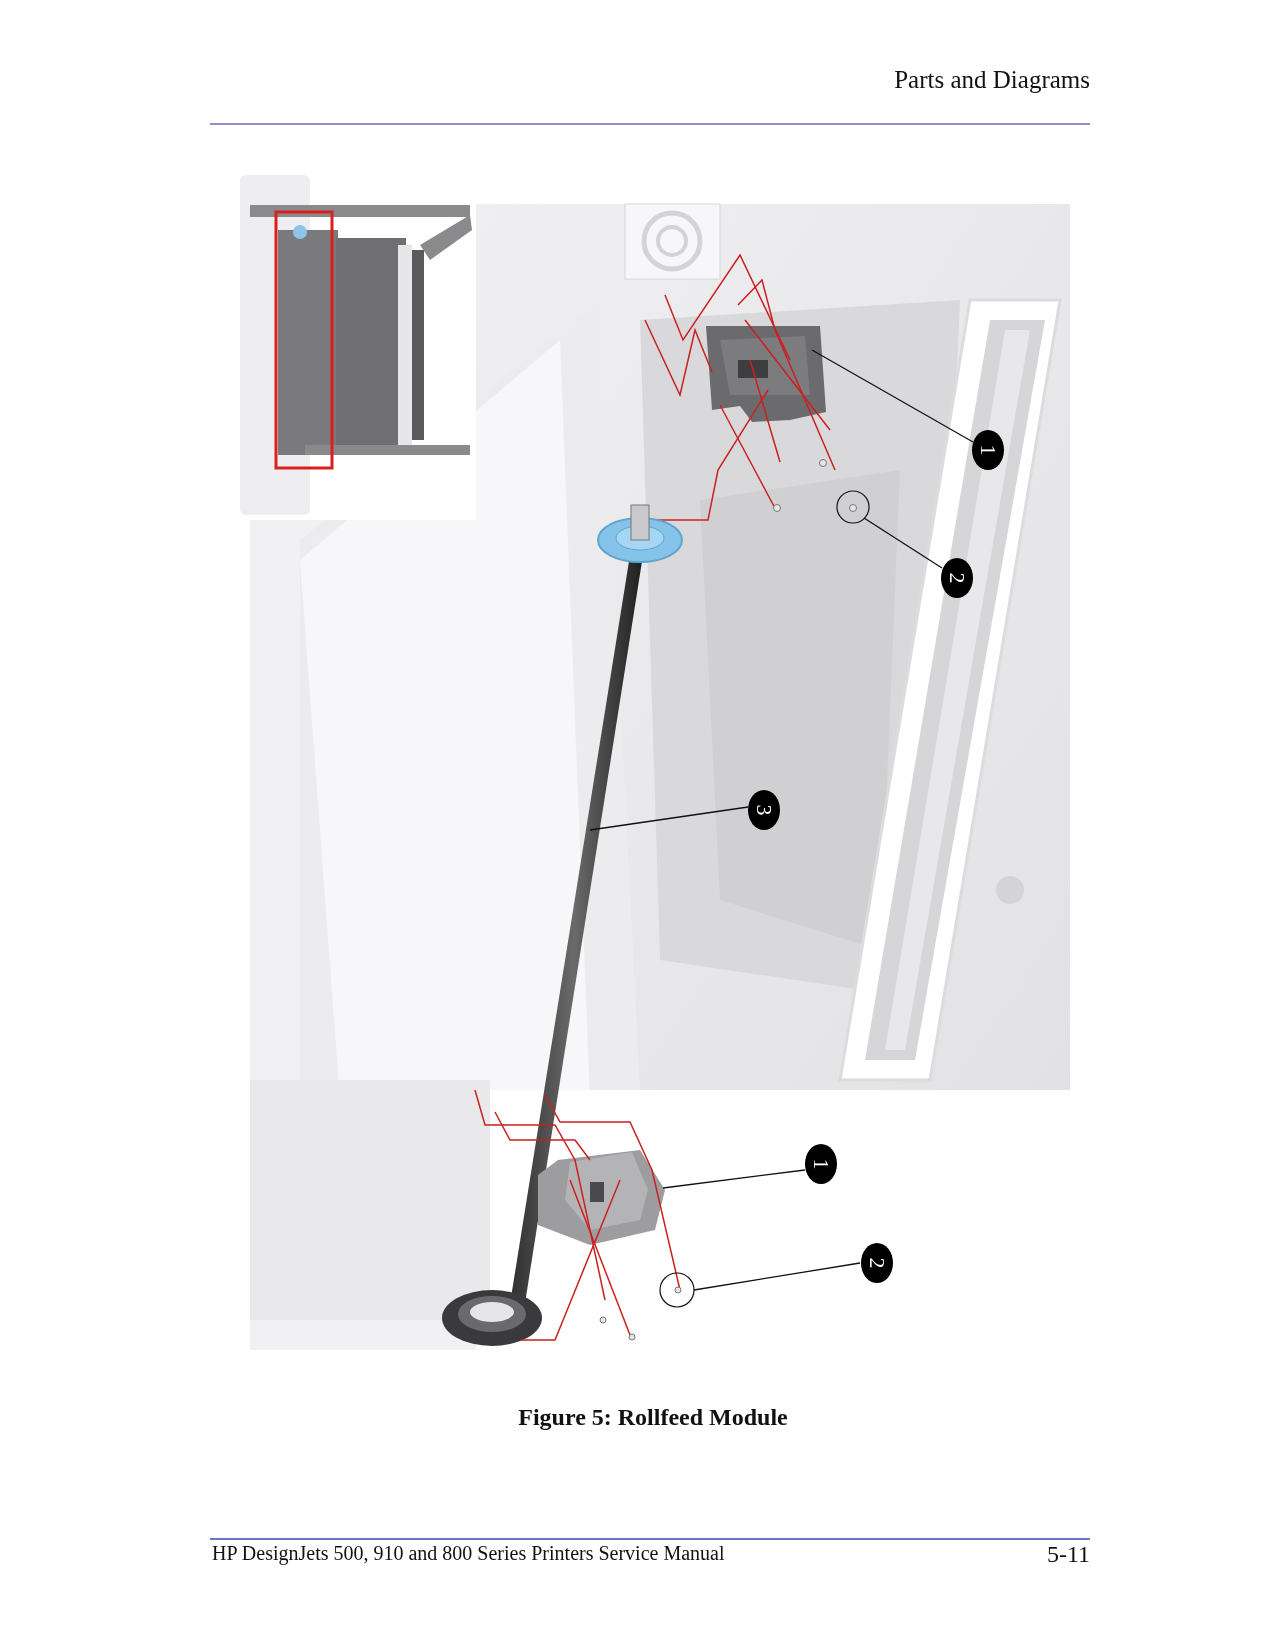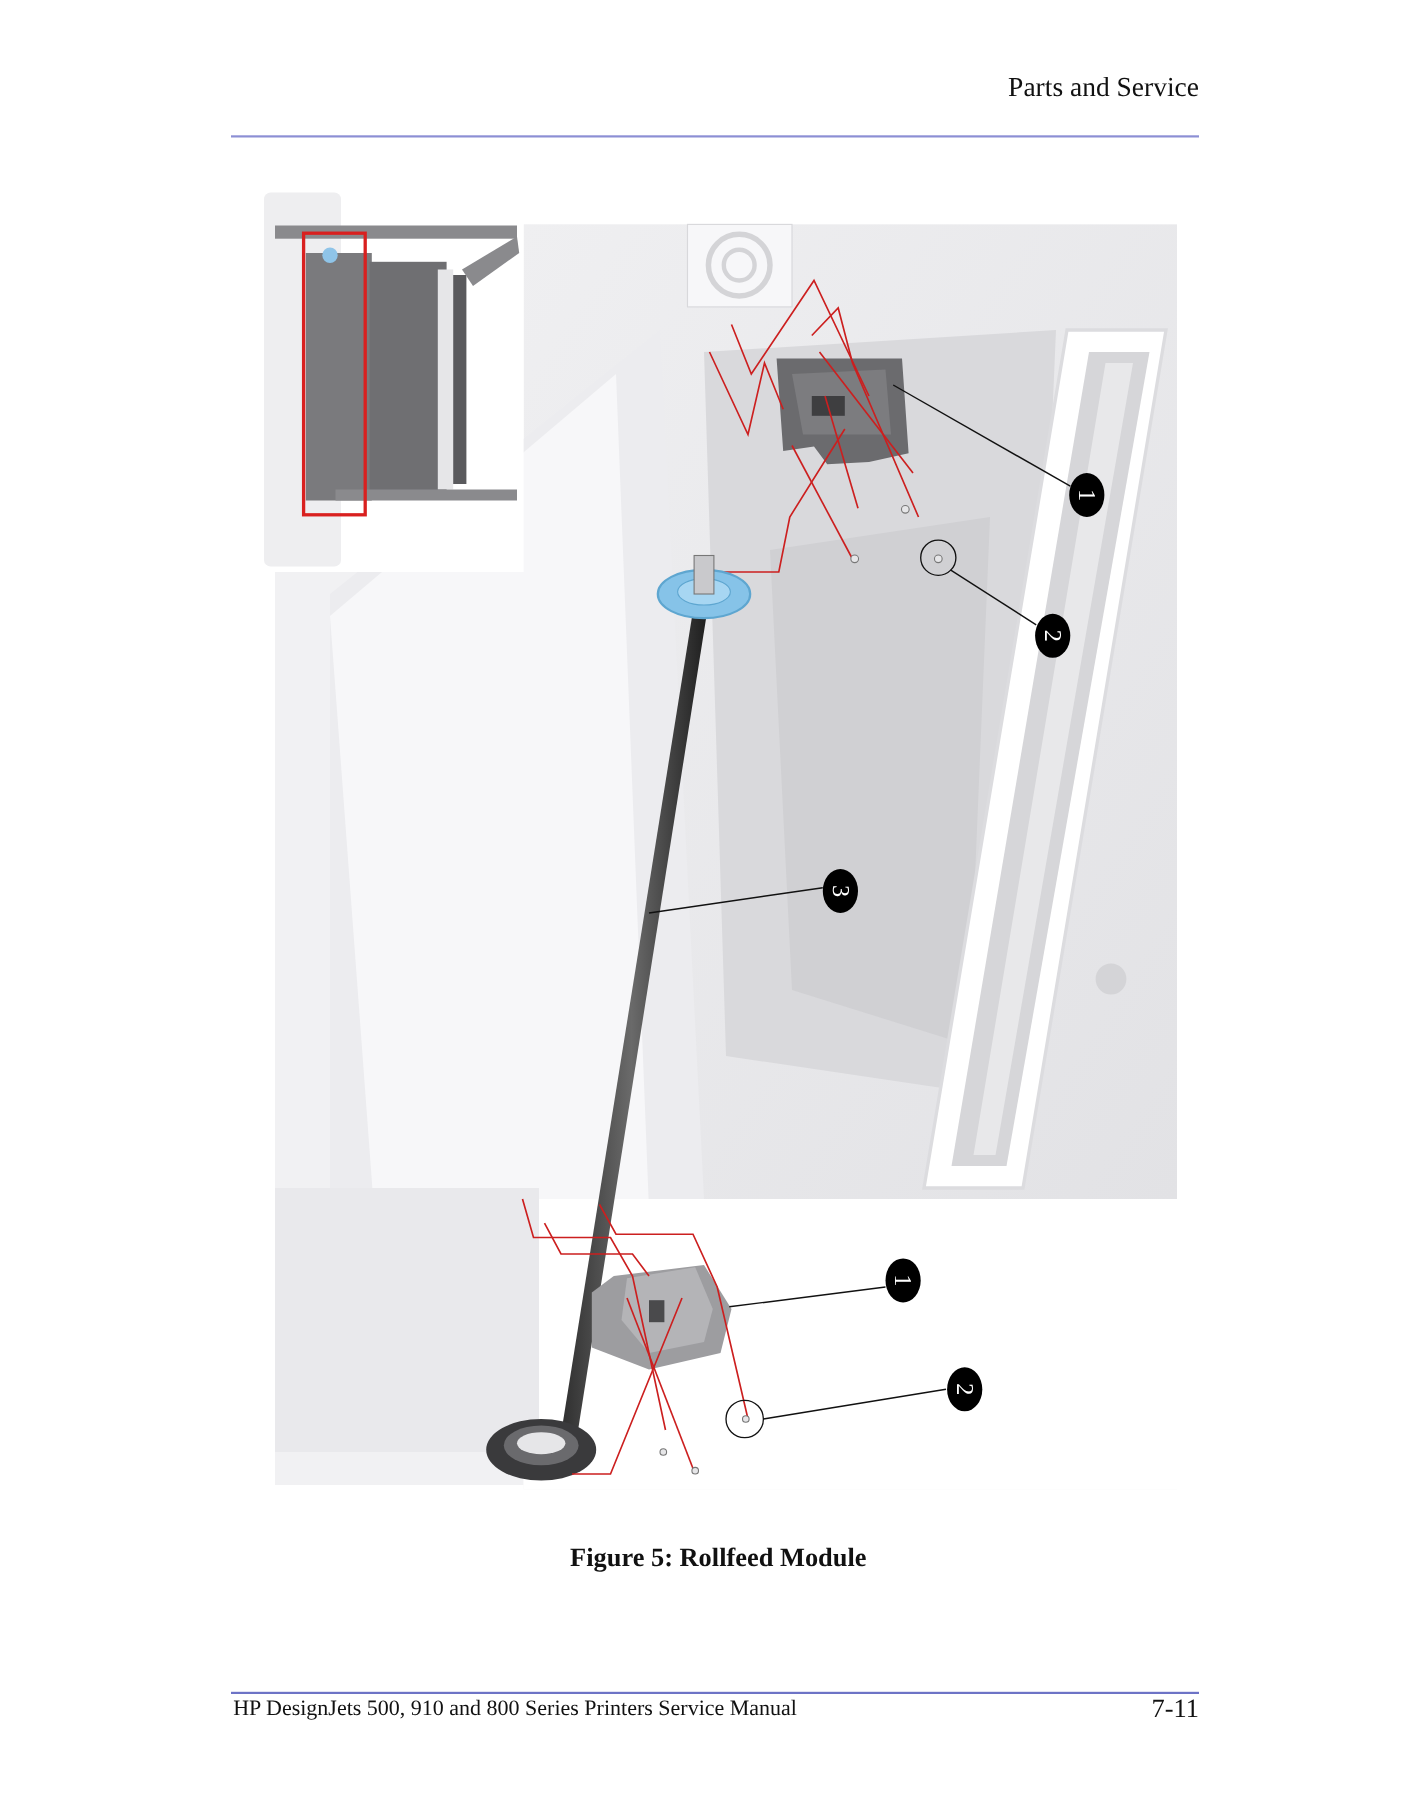--- a/index.html
+++ b/index.html
@@ -12,21 +12,21 @@
     .footer-left { position: absolute; left: 212px; top: 1542px; font-size: 20px; }
     .footer-right { position: absolute; right: 185px; top: 1541px; font-size: 24px; }
     .caption { position: absolute; left: 0; width: 1306px; text-align: center; top: 1404px;
                font-size: 24px; font-weight: bold; }
     svg.figure { position: absolute; left: 0; top: 0; }
     .callout-text { font-family: "Liberation Serif", serif; font-size: 22px; fill: #fff; }
   </style>
 </head>
 <body>
 
-<div class="header-title">Parts and Service</div>
+<div class="header-title">Parts and Diagrams</div>
 <div class="rule top"></div>
 
 <svg class="figure" width="1275" height="1650" viewBox="0 0 1275 1650" xmlns="http://www.w3.org/2000/svg">
   <defs>
     <linearGradient id="shaftGrad" x1="0" y1="0" x2="1" y2="0">
       <stop offset="0" stop-color="#2a2a2a"></stop>
       <stop offset="0.5" stop-color="#6a6a6a"></stop>
       <stop offset="1" stop-color="#1e1e1e"></stop>
     </linearGradient>
     <linearGradient id="bgGrad" x1="0" y1="0" x2="1" y2="1">
@@ -157,13 +157,13 @@
   <g>
     <ellipse cx="877" cy="1263" rx="16" ry="20" fill="#000"></ellipse>
     <text class="callout-text" text-anchor="middle" transform="translate(877,1263) rotate(90) translate(0,7)">2</text>
   </g>
 </svg>
 
 <div class="caption">Figure 5: Rollfeed Module</div>
 
 <div class="rule bottom"></div>
 <div class="footer-left">HP DesignJets 500, 910 and 800 Series Printers Service Manual</div>
-<div class="footer-right">7-11</div>
+<div class="footer-right">5-11</div>
 
 </body></html>

